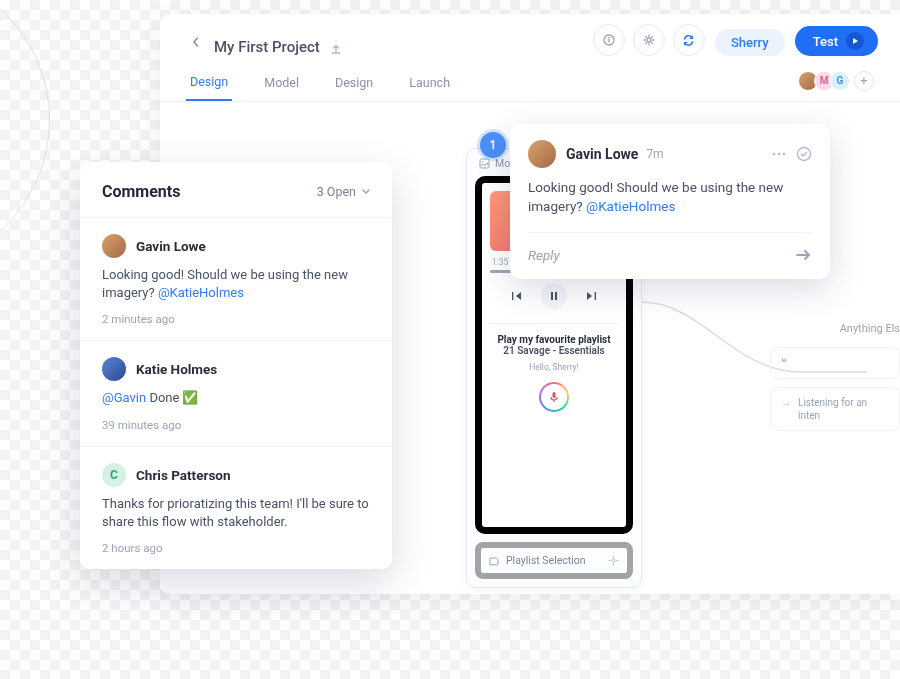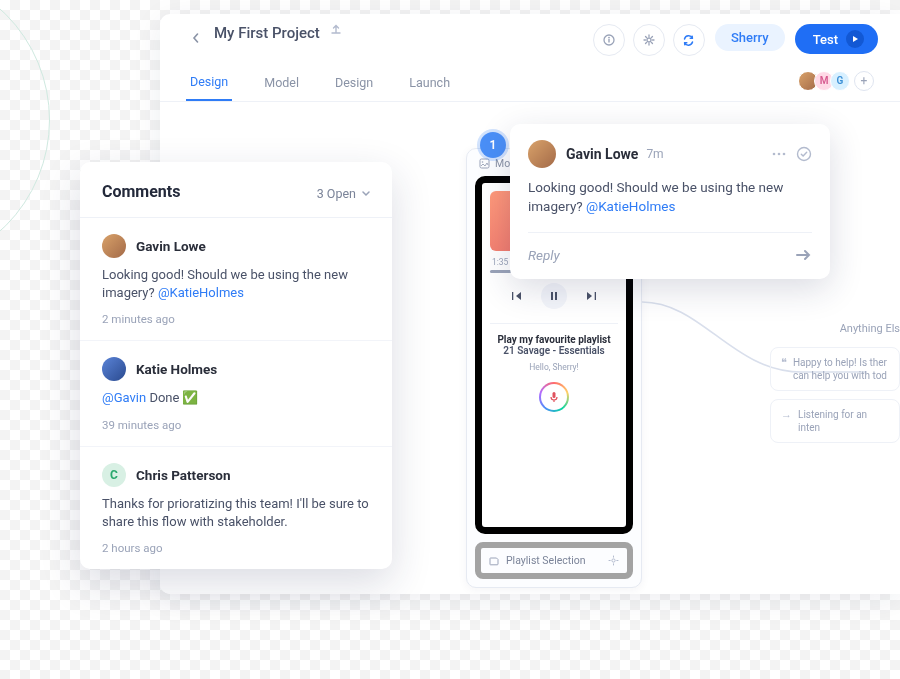--- a/index.html
+++ b/index.html
@@ -15,21 +15,21 @@
   background-position: 0 0, 0 10px, 10px -10px, -10px 0px;
   position: relative; overflow: hidden;
   color: #2a2e3a;
 }
 .app-frame {
   position: absolute; left: 160px; top: 14px; right: 0;
   background: #fff; border-radius: 10px 0 0 10px;
   box-shadow: 0 6px 30px rgba(30,40,80,0.08);
   height: 580px; overflow: hidden;
 }
-.header { display: flex; align-items: flex-start; padding: 10px 22px 4px; }
+.header { display: flex; align-items: flex-end; padding: 10px 22px 4px; }
 .back-btn { width: 28px; height: 28px; display:flex; align-items:center; justify-content:center;
   color:#8a93a6; font-size:16px; }
 .project-title { font-size: 15px; color:#4a5268; margin-left: 4px; font-weight: 500; }
 .upload-ic { margin-left: 10px; color:#b3bbce; font-size: 12px; }
 .header-spacer { flex:1; }
 .icon-btn { width: 32px; height: 32px; border-radius: 50%; border:1px solid #e6eaf2;
   display:flex;align-items:center;justify-content:center; color:#9aa3b8; margin-left:8px; font-size: 13px;}
 .icon-btn.refresh { color:#2f7cf6; }
 .share-btn { margin-left: 10px; background:#eaf3ff; color:#2f7cf6; font-size:13px;
   padding: 6px 16px; border-radius: 16px; font-weight:500; }
@@ -99,21 +99,21 @@
 .hint-title{text-align:right;margin-bottom:12px;font-size:11px;}
 .hint-card{border:1px solid #eef1f7;border-radius:8px;padding:8px 10px;margin-bottom:8px;
   display:flex;gap:6px;align-items:flex-start;line-height:1.3;}
 .hint-card .hi{color:#b3bbce;font-size:11px;}
 
 .curve{position:absolute;left:482px;top:180px;width:230px;height:120px;pointer-events:none;}
 
 
 .comments-panel { position:absolute; left:80px; top:162px; width:312px; background:#fff;
   border-radius:10px; box-shadow:0 14px 40px rgba(30,40,80,.16); z-index:10; }
-.cm-head{display:flex;align-items:flex-end;padding:20px 22px 16px;gap:28px;}
+.cm-head{display:flex;align-items:center;padding:20px 22px 16px;gap:28px;}
 .cm-title{font-size:16px;font-weight:700;color:#23293a;}
 .cm-filter{margin-left:auto;font-size:12.5px;color:#7b8499;display:flex;align-items:center;gap:6px;}
 .cm-body{border-top:1px solid #eef1f7;}
 .cm-item{padding:16px 22px 14px;border-bottom:1px solid #f2f4f9;}
 .cm-item:last-child{border-bottom:none;}
 .cm-user{display:flex;align-items:center;gap:10px;margin-bottom:8px;}
 .av-sm{width:24px;height:24px;border-radius:50%;}
 .cm-uname{font-weight:700;font-size:13.5px;color:#2a2e3a;}
 .cm-text{font-size:13px;color:#4a5268;line-height:1.4;}
 .cm-text .mention{color:#2f7cf6;}
@@ -289,21 +289,20 @@
               <path d="M1 6h12M9 2l4 4-4 4" stroke="#9aa3b8" stroke-width="2" fill="none" stroke-linecap="round"></path>
             </svg>
           </span>
       </div>
     </div>
 
     <div class="side-hints">
       <div class="hint-title">Anything Els</div>
       <div class="hint-card">
         <span class="hi">❝</span>
-        <span>Happy to help! Is ther can help you with tod</span>
       </div>
       <div class="hint-card">
         <span class="hi">→</span>
         <span>Listening for an inten</span>
       </div>
     </div>
 
   </div>
 </div>
 

